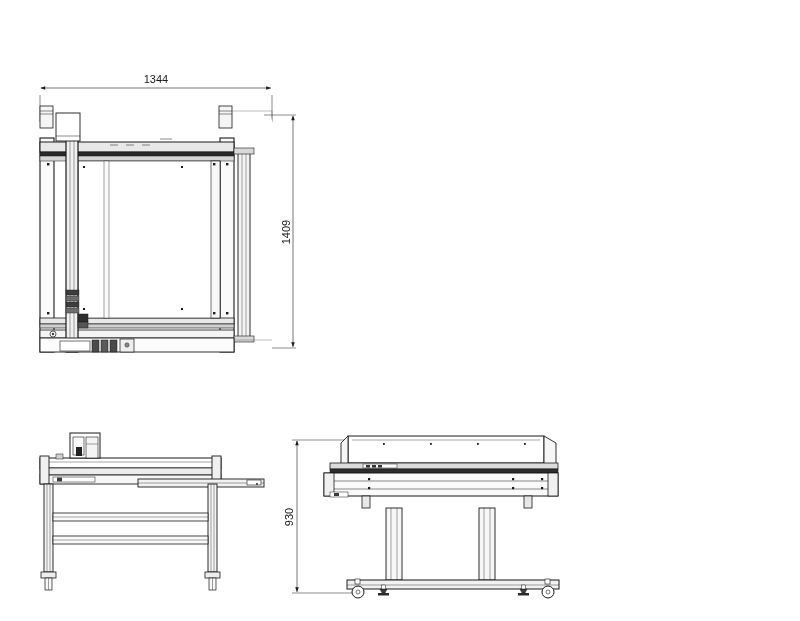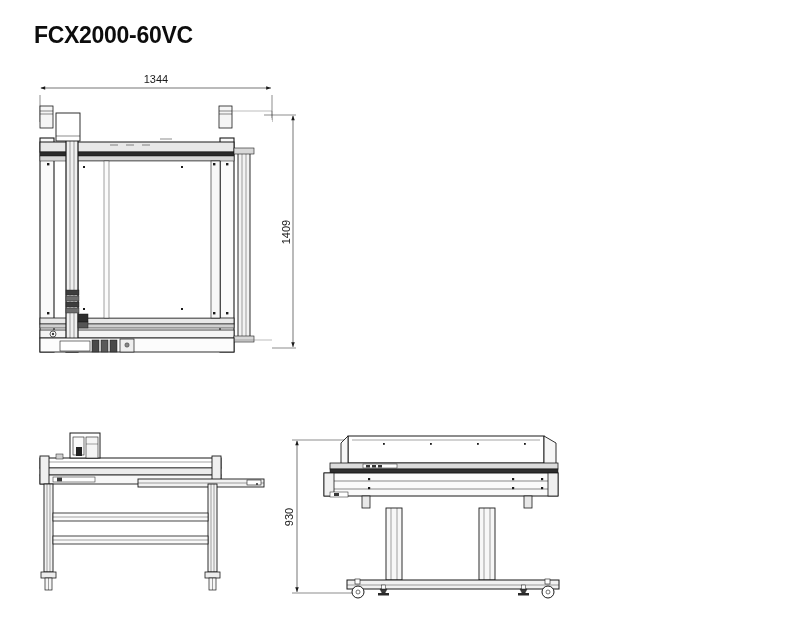--- a/index.html
+++ b/index.html
@@ -44,21 +44,20 @@
     font-family: "Liberation Sans", sans-serif;
     font-size: 11px;
     fill: #1a1a1a;
   }
 </style>
 </head>
 <body>
 
 <div id="sheet">
 
-  <div id="model-title">FCX2000-60VC</div>
 
   <svg class="drawing" viewBox="0 0 800 621">
     <defs>
       <marker id="arrEnd" markerWidth="9" markerHeight="9" refX="8" refY="3" orient="auto">
         <path d="M0,0 L8,3 L0,6 z" fill="#1a1a1a"></path>
       </marker>
       <marker id="arrStart" markerWidth="9" markerHeight="9" refX="1" refY="3" orient="auto">
         <path d="M8,0 L0,3 L8,6 z" fill="#1a1a1a"></path>
       </marker>
     </defs>

